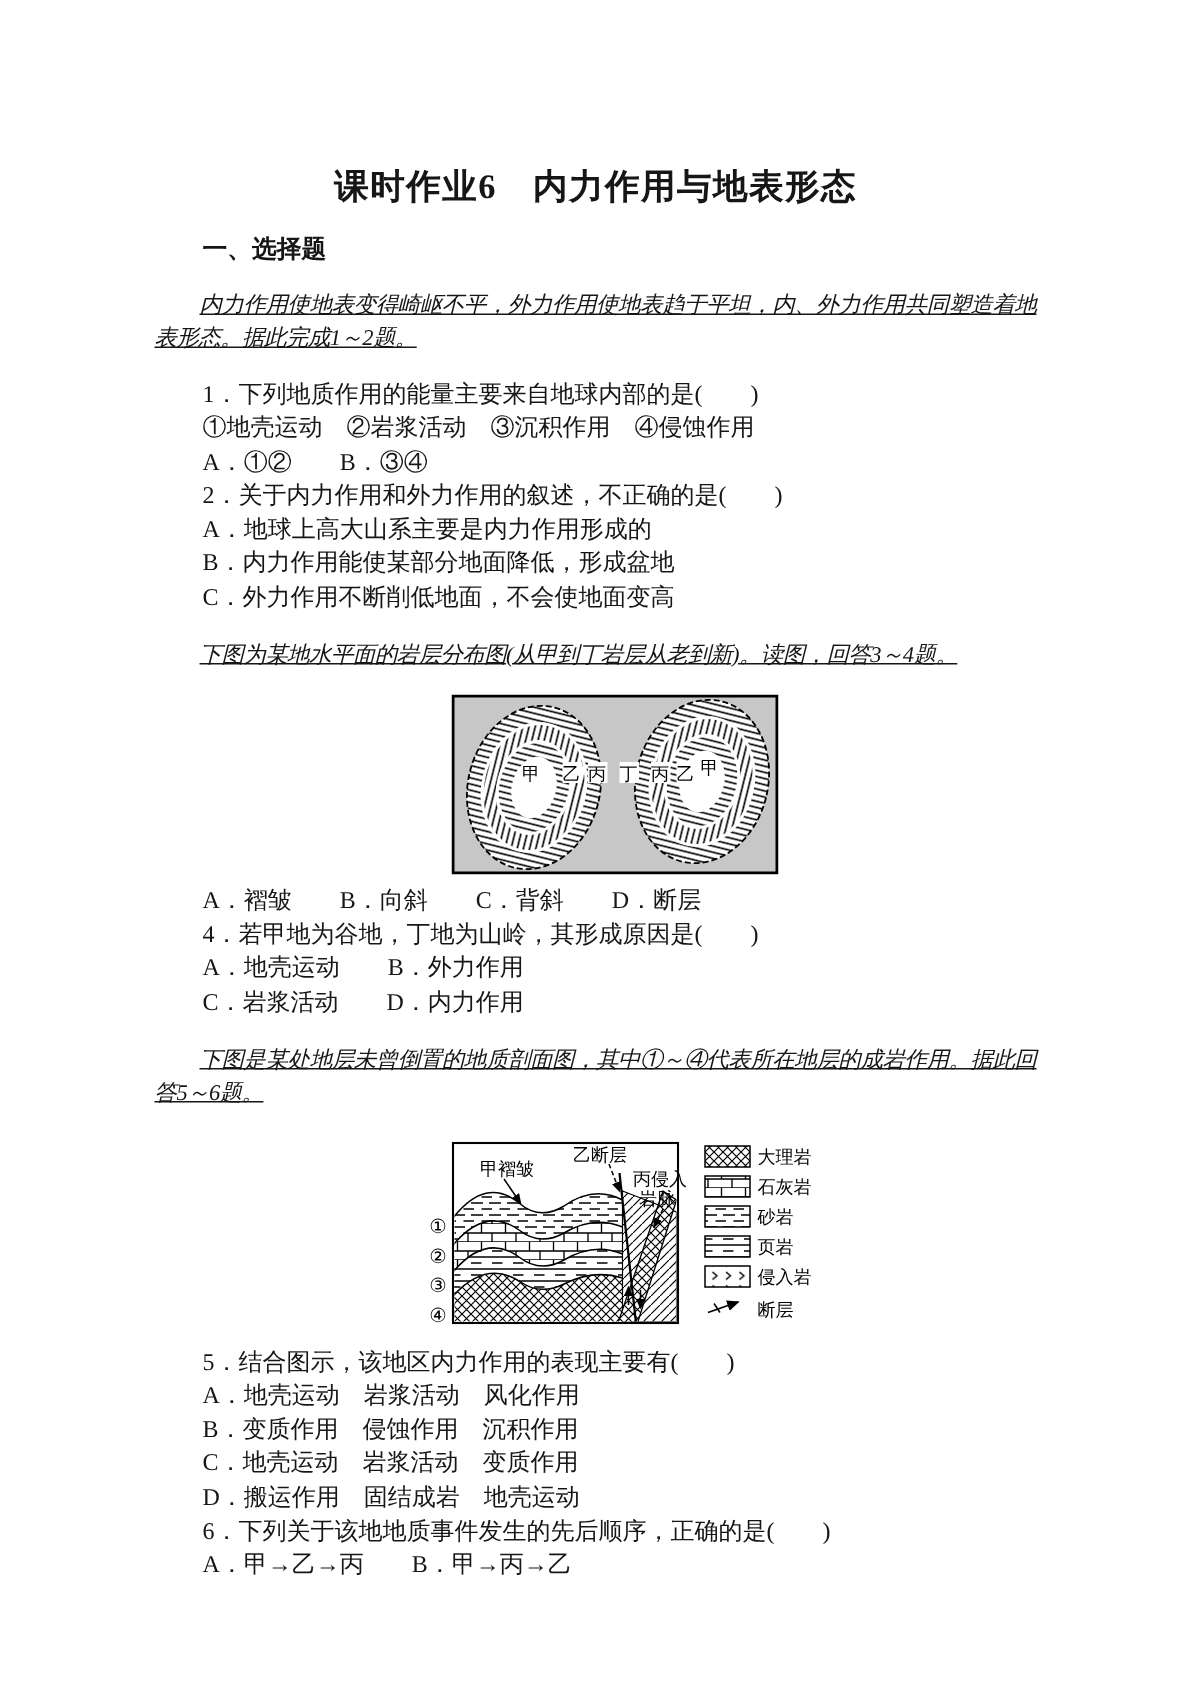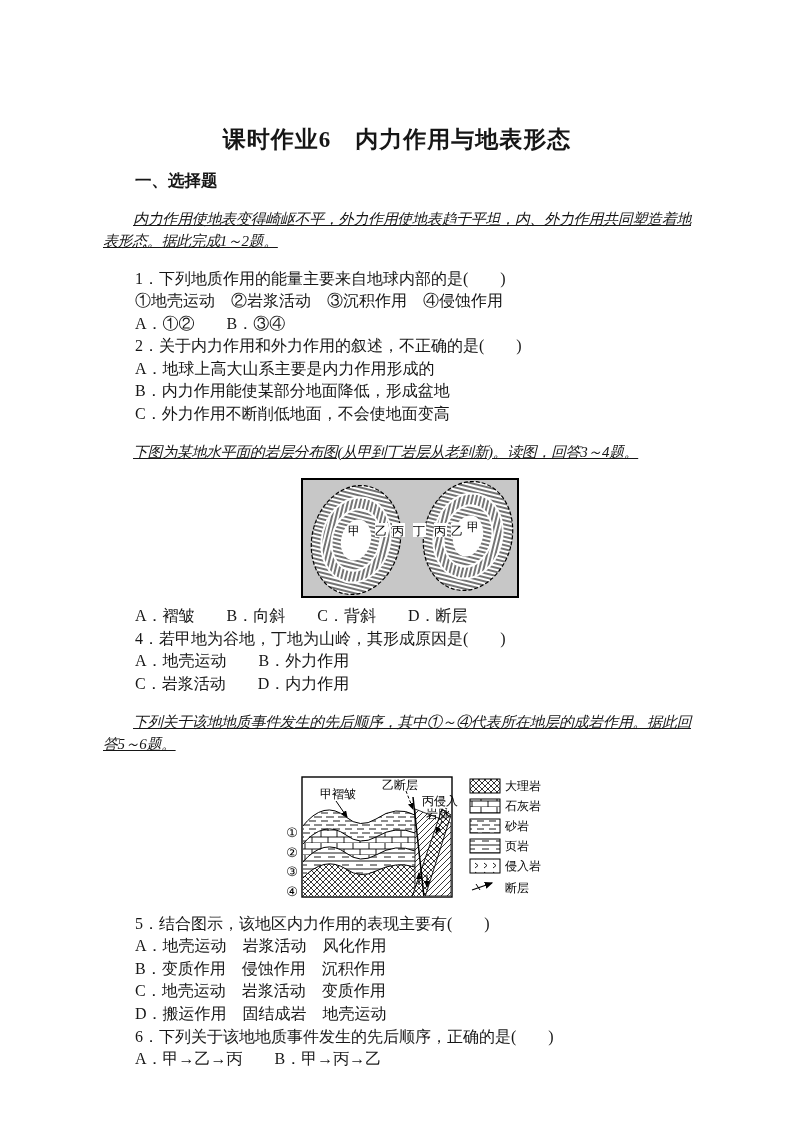--- a/index.html
+++ b/index.html
@@ -5,21 +5,21 @@
   html,body{margin:0;padding:0;background:#ffffff;}
   .page{
     position:relative;
     width:793px;height:1122px;
     background:#ffffff;
     overflow:hidden;
     font-family:"Liberation Serif","DejaVu Serif",serif;
     color:#161616;
   }
   .content{
-    position:absolute;left:103px;top:15px;width:588px;
+    position:absolute;left:103px;top:0;width:588px;
   }
   .doc-title{
     margin:108px 0 0 0;
     text-align:center;
     font-size:23px;line-height:34px;
     font-weight:bold;
     letter-spacing:1px;
   }
   .section-heading{
     margin-top:13px;
@@ -131,21 +131,21 @@
     <div>
       <div class="line">A．褶皱　　B．向斜　　C．背斜　　D．断层</div>
     </div>
 
     <div>
       <div class="line">4．若甲地为谷地，丁地为山岭，其形成原因是(　　)</div>
       <div class="line">A．地壳运动　　B．外力作用</div>
       <div class="line">C．岩浆活动　　D．内力作用</div>
     </div>
 
-    <p class="para">下列关于该地地质事件发生的先后顺序，其中①～④代表所在地层的成岩作用。据此回答5～6题。</p>
+    <p class="para">下图是某处地层未曾倒置的地质剖面图，其中①～④代表所在地层的成岩作用。据此回答5～6题。</p>
 
     <div class="figwrap f2">
       <svg width="276" height="134" viewBox="0 0 276 134">
         <defs>
           <pattern id="pbrick" patternUnits="userSpaceOnUse" width="16" height="12">
             <rect width="16" height="12" fill="#fff"></rect>
             <path d="M0,6 H16 M0,12 H16 M5,0 V6 M12,6 V12" stroke="#000" stroke-width="0.9" fill="none"></path>
           </pattern>
           <pattern id="pdash" patternUnits="userSpaceOnUse" width="12" height="8">
             <rect width="12" height="8" fill="#fff"></rect>

